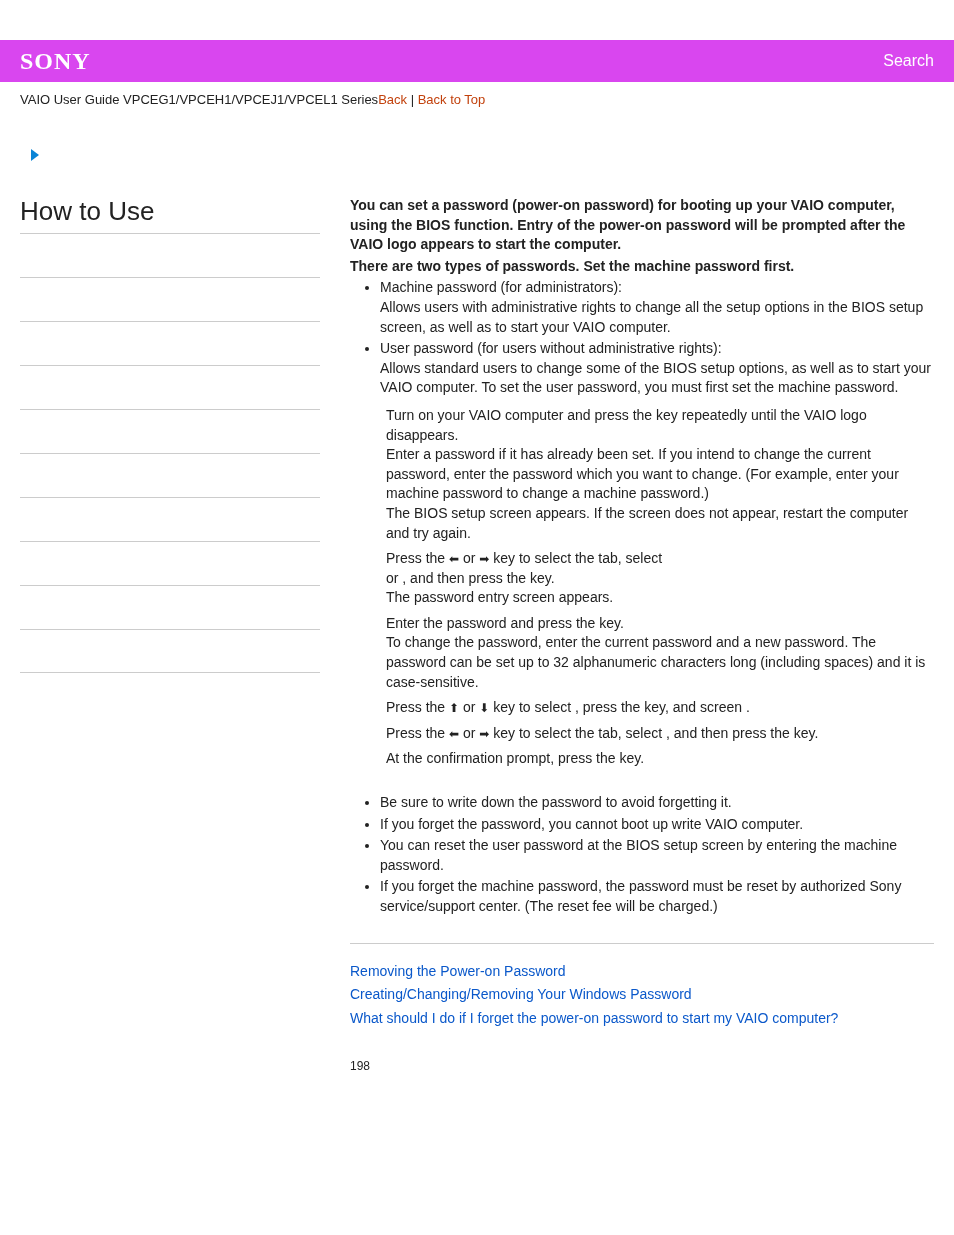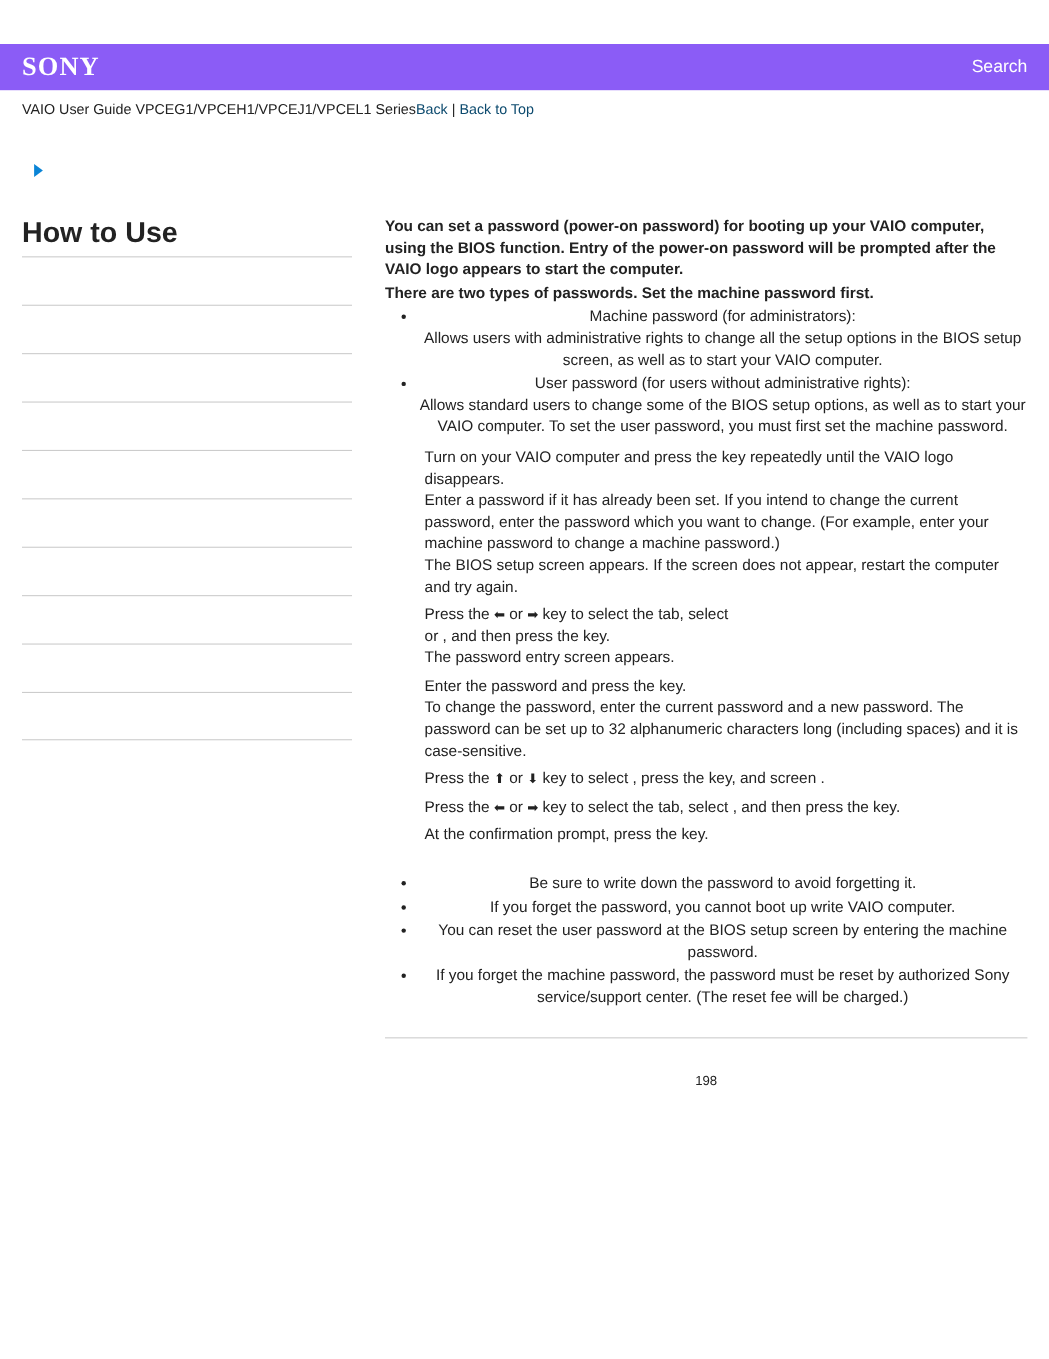--- a/index.html
+++ b/index.html
@@ -1,37 +1,37 @@
 <!DOCTYPE html>
 <html><head>
 <meta charset="utf-8">
 <style>
   * { box-sizing: border-box; margin: 0; padding: 0; }
   body { font-family: Arial, Helvetica, sans-serif; font-size: 14px; color: #222; width: 954px; background: #fff; }
-  .topbar { background: #8b5cf6; color: #fff; height: 42px; display: flex; align-items: center; justify-content: space-between; padding: 0 20px; margin-top: 40px; }
+  .topbar { background: #d946ef; color: #fff; height: 42px; display: flex; align-items: center; justify-content: space-between; padding: 0 20px; margin-top: 40px; }
   .sony-logo { font-family: 'Times New Roman', serif; font-weight: bold; font-size: 24px; letter-spacing: 1px; }
   .search { font-size: 16px; }
   .subhead { display: flex; justify-content: flex-start; padding: 10px 20px 30px 20px; font-size: 13px; }
-  .subhead a { color: #0c4a6e; text-decoration: none; }
+  .subhead a { color: #c2410c; text-decoration: none; }
   .content-wrap { padding: 0 20px 40px 20px; }
   .chev { margin: 10px 0 30px 8px; }
   .main { display: flex; gap: 30px; align-items: flex-start; }
   .side { width: 300px; flex-shrink: 0; }
-  .side h1 { font-size: 26px; font-weight: bold; padding-bottom: 6px; }
+  .side h1 { font-size: 26px; font-weight: normal; padding-bottom: 6px; }
   .side-item { border-top: 1px solid #ccc; height: 44px; }
   .side-item.last { border-bottom: 1px solid #ccc; }
   .body { flex: 1; font-size: 14px; line-height: 1.4; }
   .body p { margin-bottom: 2px; font-weight: bold; }
-  ul.bul { list-style: disc; margin: 2px 0 8px 30px; text-align: center; }
+  ul.bul { list-style: disc; margin: 2px 0 8px 30px; }
   ul.bul li { margin-bottom: 2px; }
   .step { margin: 6px 0 6px 36px; }
   .arrow { font-size: 12px; }
   hr.sep { border: none; border-top: 1px solid #ccc; margin: 26px 0 18px 0; }
   .related a { display: block; color: #0a58ca; text-decoration: none; margin-bottom: 4px; font-size: 14px; }
-  .pagenum { text-align: center; font-size: 12px; margin-top: 30px; }
+  .pagenum { text-align: left; font-size: 12px; margin-top: 30px; }
   svg.chevron { width: 16px; height: 16px; }
 </style>
 </head>
 <body>
 
 <div class="topbar">
   <div class="sony-logo">SONY</div>
   <div class="search">Search</div>
 </div>
 
@@ -122,17 +122,22 @@
 
       <ul class="bul" style="margin-top:24px">
         <li>Be sure to write down the password to avoid forgetting it.</li>
         <li>If you forget the password, you cannot boot up write VAIO computer.</li>
         <li>You can reset the user password at the BIOS setup screen by entering the machine password.</li>
         <li>If you forget the machine password, the password must be reset by authorized Sony service/support center. (The reset fee will be charged.)</li>
       </ul>
 
       <hr class="sep">
 
+      <div class="related">
+        <a href="#">Removing the Power-on Password</a>
+        <a href="#">Creating/Changing/Removing Your Windows Password</a>
+        <a href="#">What should I do if I forget the power-on password to start my VAIO computer?</a>
+      </div>
 
       <div class="pagenum">198</div>
     </div>
   </div>
 </div>
 
 </body></html>

